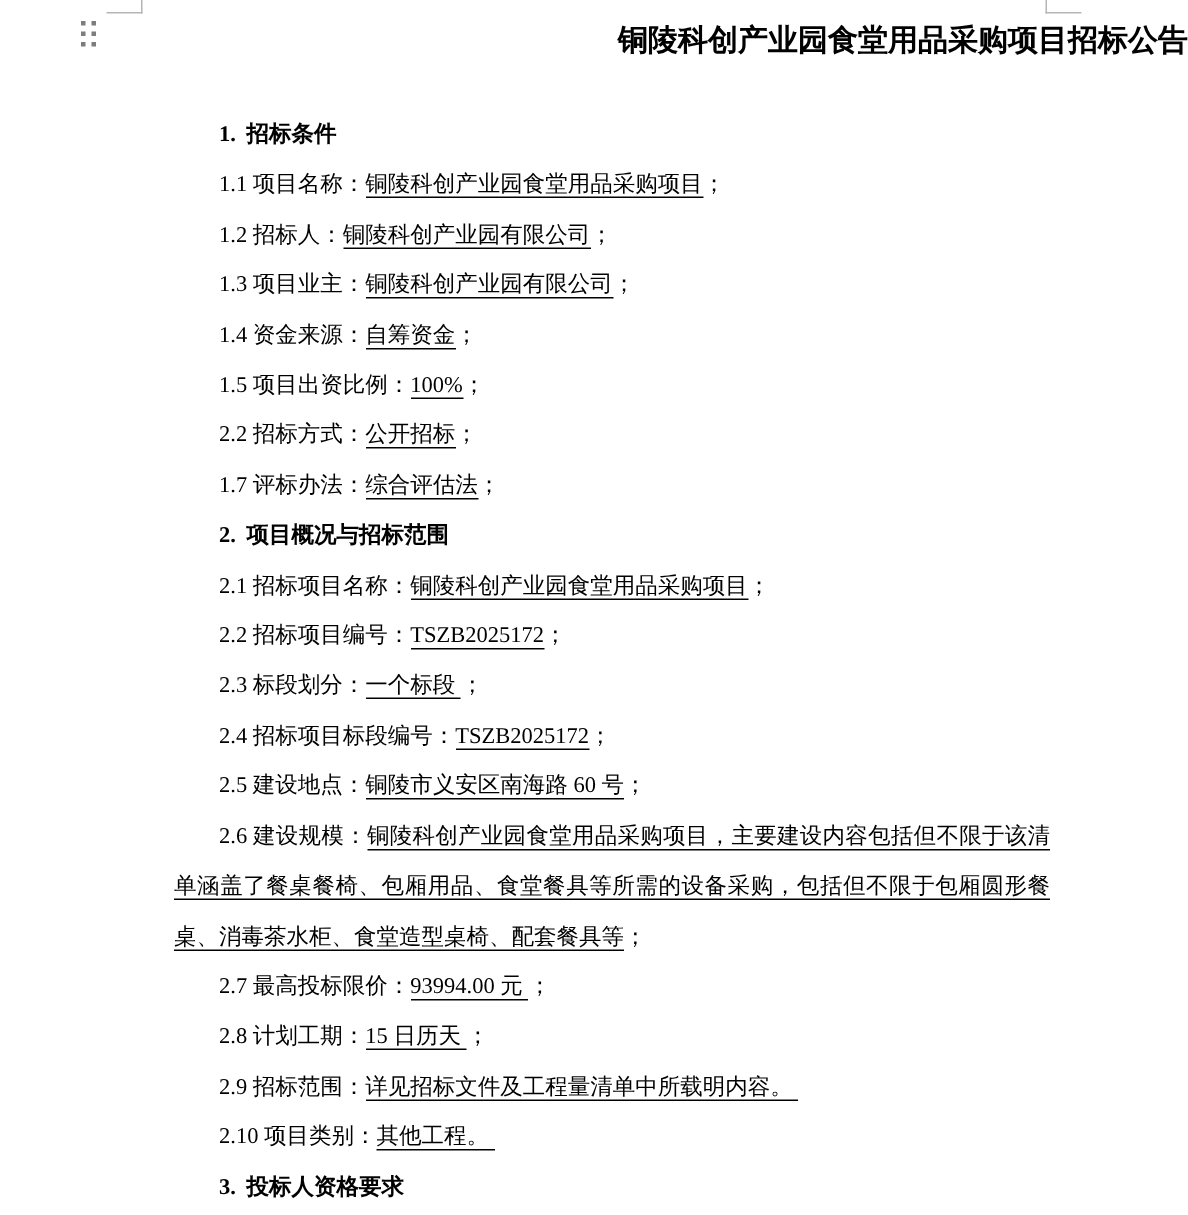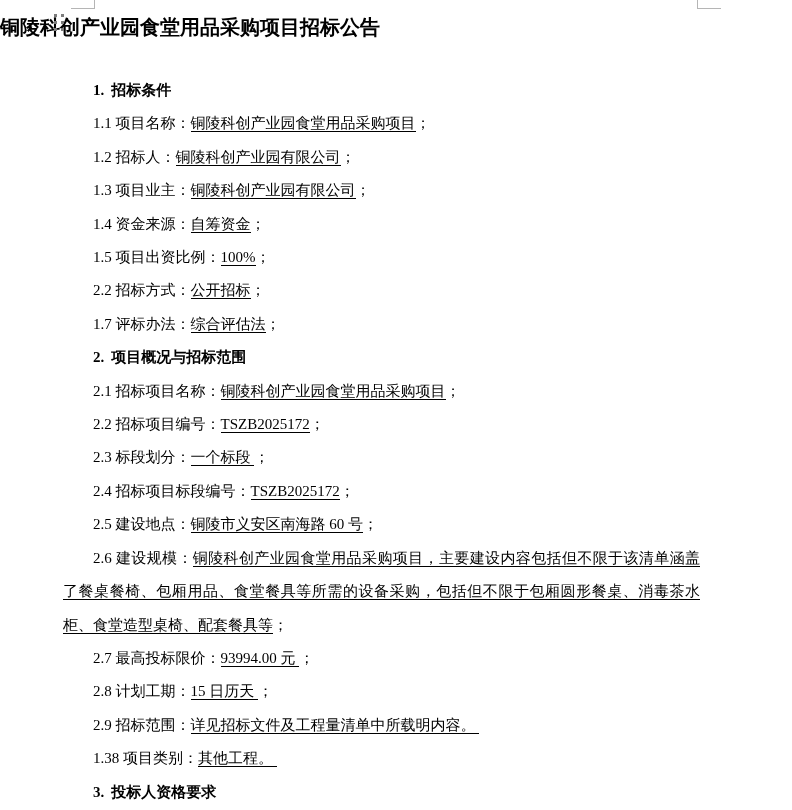--- a/index.html
+++ b/index.html
@@ -22,28 +22,28 @@
     position: absolute; left: 54px; top: 14px;
     display: grid;
     grid-template-columns: repeat(2, 3px);
     grid-auto-rows: 3px;
     column-gap: 4px; row-gap: 4px;
     cursor: grab;
   }
   .drag-handle .dot { width: 3px; height: 3px; background: #7d7d7d; }
   
   .doc-title {
-    margin: 12px 13px 0 0;
+    margin: 12px 0 0 0;
     font-size: 20px;
     line-height: 30px;
     font-weight: bold;
-    text-align: left;
+    text-align: right;
   }
   
-  .content { padding: 32px 92px 0 63px; }
+  .content { padding: 32px 92px 0 116px; }
   .line {
     margin: 0;
     font-size: 15px;
     line-height: 33.4px;
     text-indent: 30px;
     text-align: justify;
   }
   .line.heading { font-weight: bold; }
   .heading-num { margin-right: 7px; }
   .value-underline { border-bottom: 1px solid #000; font-family: Liberation Serif, serif; }
@@ -78,16 +78,16 @@
       <p class="line heading"><span class="heading-num">2.</span><span>项目概况与招标范围</span></p>
       <p class="line item"><span>2.1 招标项目名称：</span><span class="value-underline">铜陵科创产业园食堂用品采购项目</span><span>；</span></p>
       <p class="line item"><span>2.2 招标项目编号：</span><span class="value-underline">TSZB2025172</span><span>；</span></p>
       <p class="line item"><span>2.3 标段划分：</span><span class="value-underline">一个标段&nbsp;</span><span>；</span></p>
       <p class="line item"><span>2.4 招标项目标段编号：</span><span class="value-underline">TSZB2025172</span><span>；</span></p>
       <p class="line item"><span>2.5 建设地点：</span><span class="value-underline">铜陵市义安区南海路 60 号</span><span>；</span></p>
       <p class="line item"><span>2.6 建设规模：</span><span class="value-underline">铜陵科创产业园食堂用品采购项目，主要建设内容包括但不限于该清单涵盖了餐桌餐椅、包厢用品、食堂餐具等所需的设备采购，包括但不限于包厢圆形餐桌、消毒茶水柜、食堂造型桌椅、配套餐具等</span><span>；</span></p>
       <p class="line item"><span>2.7 最高投标限价：</span><span class="value-underline">93994.00 元&nbsp;</span><span>；</span></p>
       <p class="line item"><span>2.8 计划工期：</span><span class="value-underline">15 日历天&nbsp;</span><span>；</span></p>
       <p class="line item"><span>2.9 招标范围：</span><span class="value-underline">详见招标文件及工程量清单中所载明内容。&nbsp;</span></p>
-      <p class="line item"><span>1.38 项目类别：</span><span class="value-underline">其他工程。&nbsp;</span></p>
+      <p class="line item"><span>2.10 项目类别：</span><span class="value-underline">其他工程。&nbsp;</span></p>
       <p class="line heading"><span class="heading-num">3.</span><span>投标人资格要求</span></p>
     </div>
 </div>
 
 </body></html>

